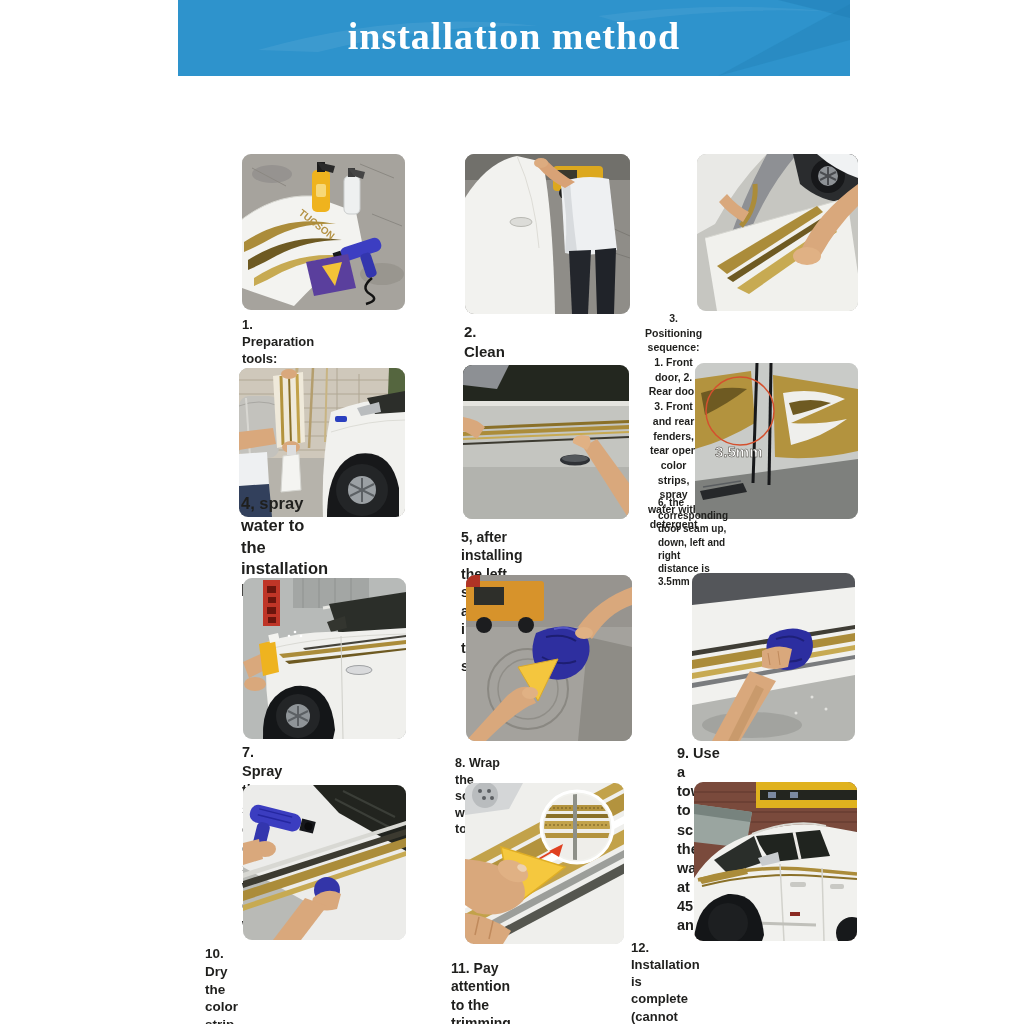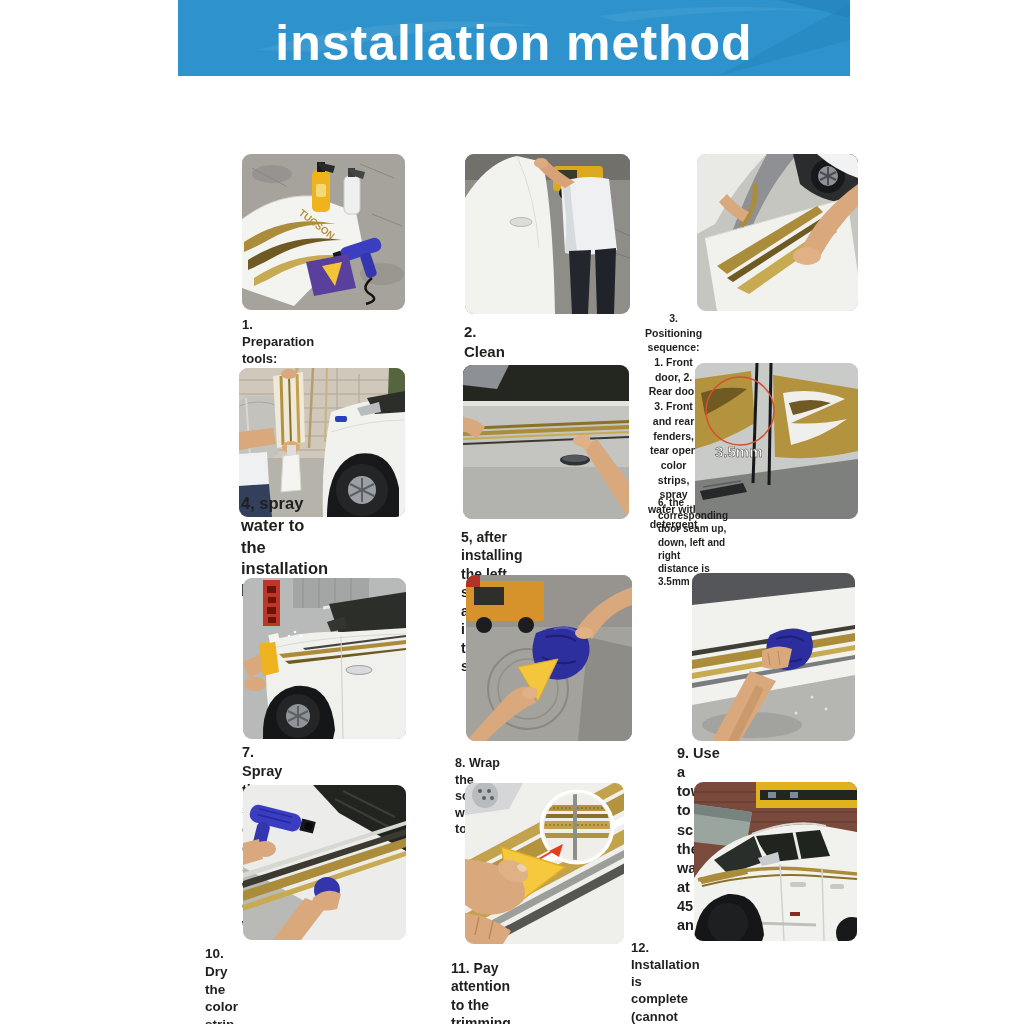--- a/index.html
+++ b/index.html
@@ -2,21 +2,21 @@
 <html><head>
 <meta charset="utf-8">
 <style>
   html,body{margin:0;padding:0;background:#ffffff;}
   body{width:1024px;height:1024px;position:relative;overflow:hidden;
        font-family:"Liberation Sans",sans-serif;}
   .page{position:absolute;left:178px;top:0;width:672px;height:1024px;background:#ffffff;}
   .banner{position:absolute;left:0;top:0;width:672px;height:76px;background:#2E93CC;overflow:hidden;}
   .banner svg{position:absolute;left:0;top:0;}
   .banner-title{position:absolute;left:0;top:14px;width:100%;text-align:center;
-      color:#ffffff;font-size:50px;font-weight:700;letter-spacing:1px;}
+      color:#ffffff;font-size:38px;font-weight:700;letter-spacing:1px;font-family:Liberation Serif, serif;}
   .step{position:absolute;}
   .photo{position:absolute;border-radius:9px;overflow:hidden;background:#ddd;}
   .photo svg{display:block;width:100%;height:100%;}
   .caption{position:absolute;margin:0;color:#1f1f1d;font-weight:700;
       white-space:pre-line;line-height:1.32;}
   
   #p1{left:24px;top:138px;width:163px;height:156px;}
   #p2{left:247px;top:138px;width:165px;height:160px;}
   #p3{left:479px;top:138px;width:161px;height:157px;}
   #p4{left:21px;top:352px;width:166px;height:149px;}

